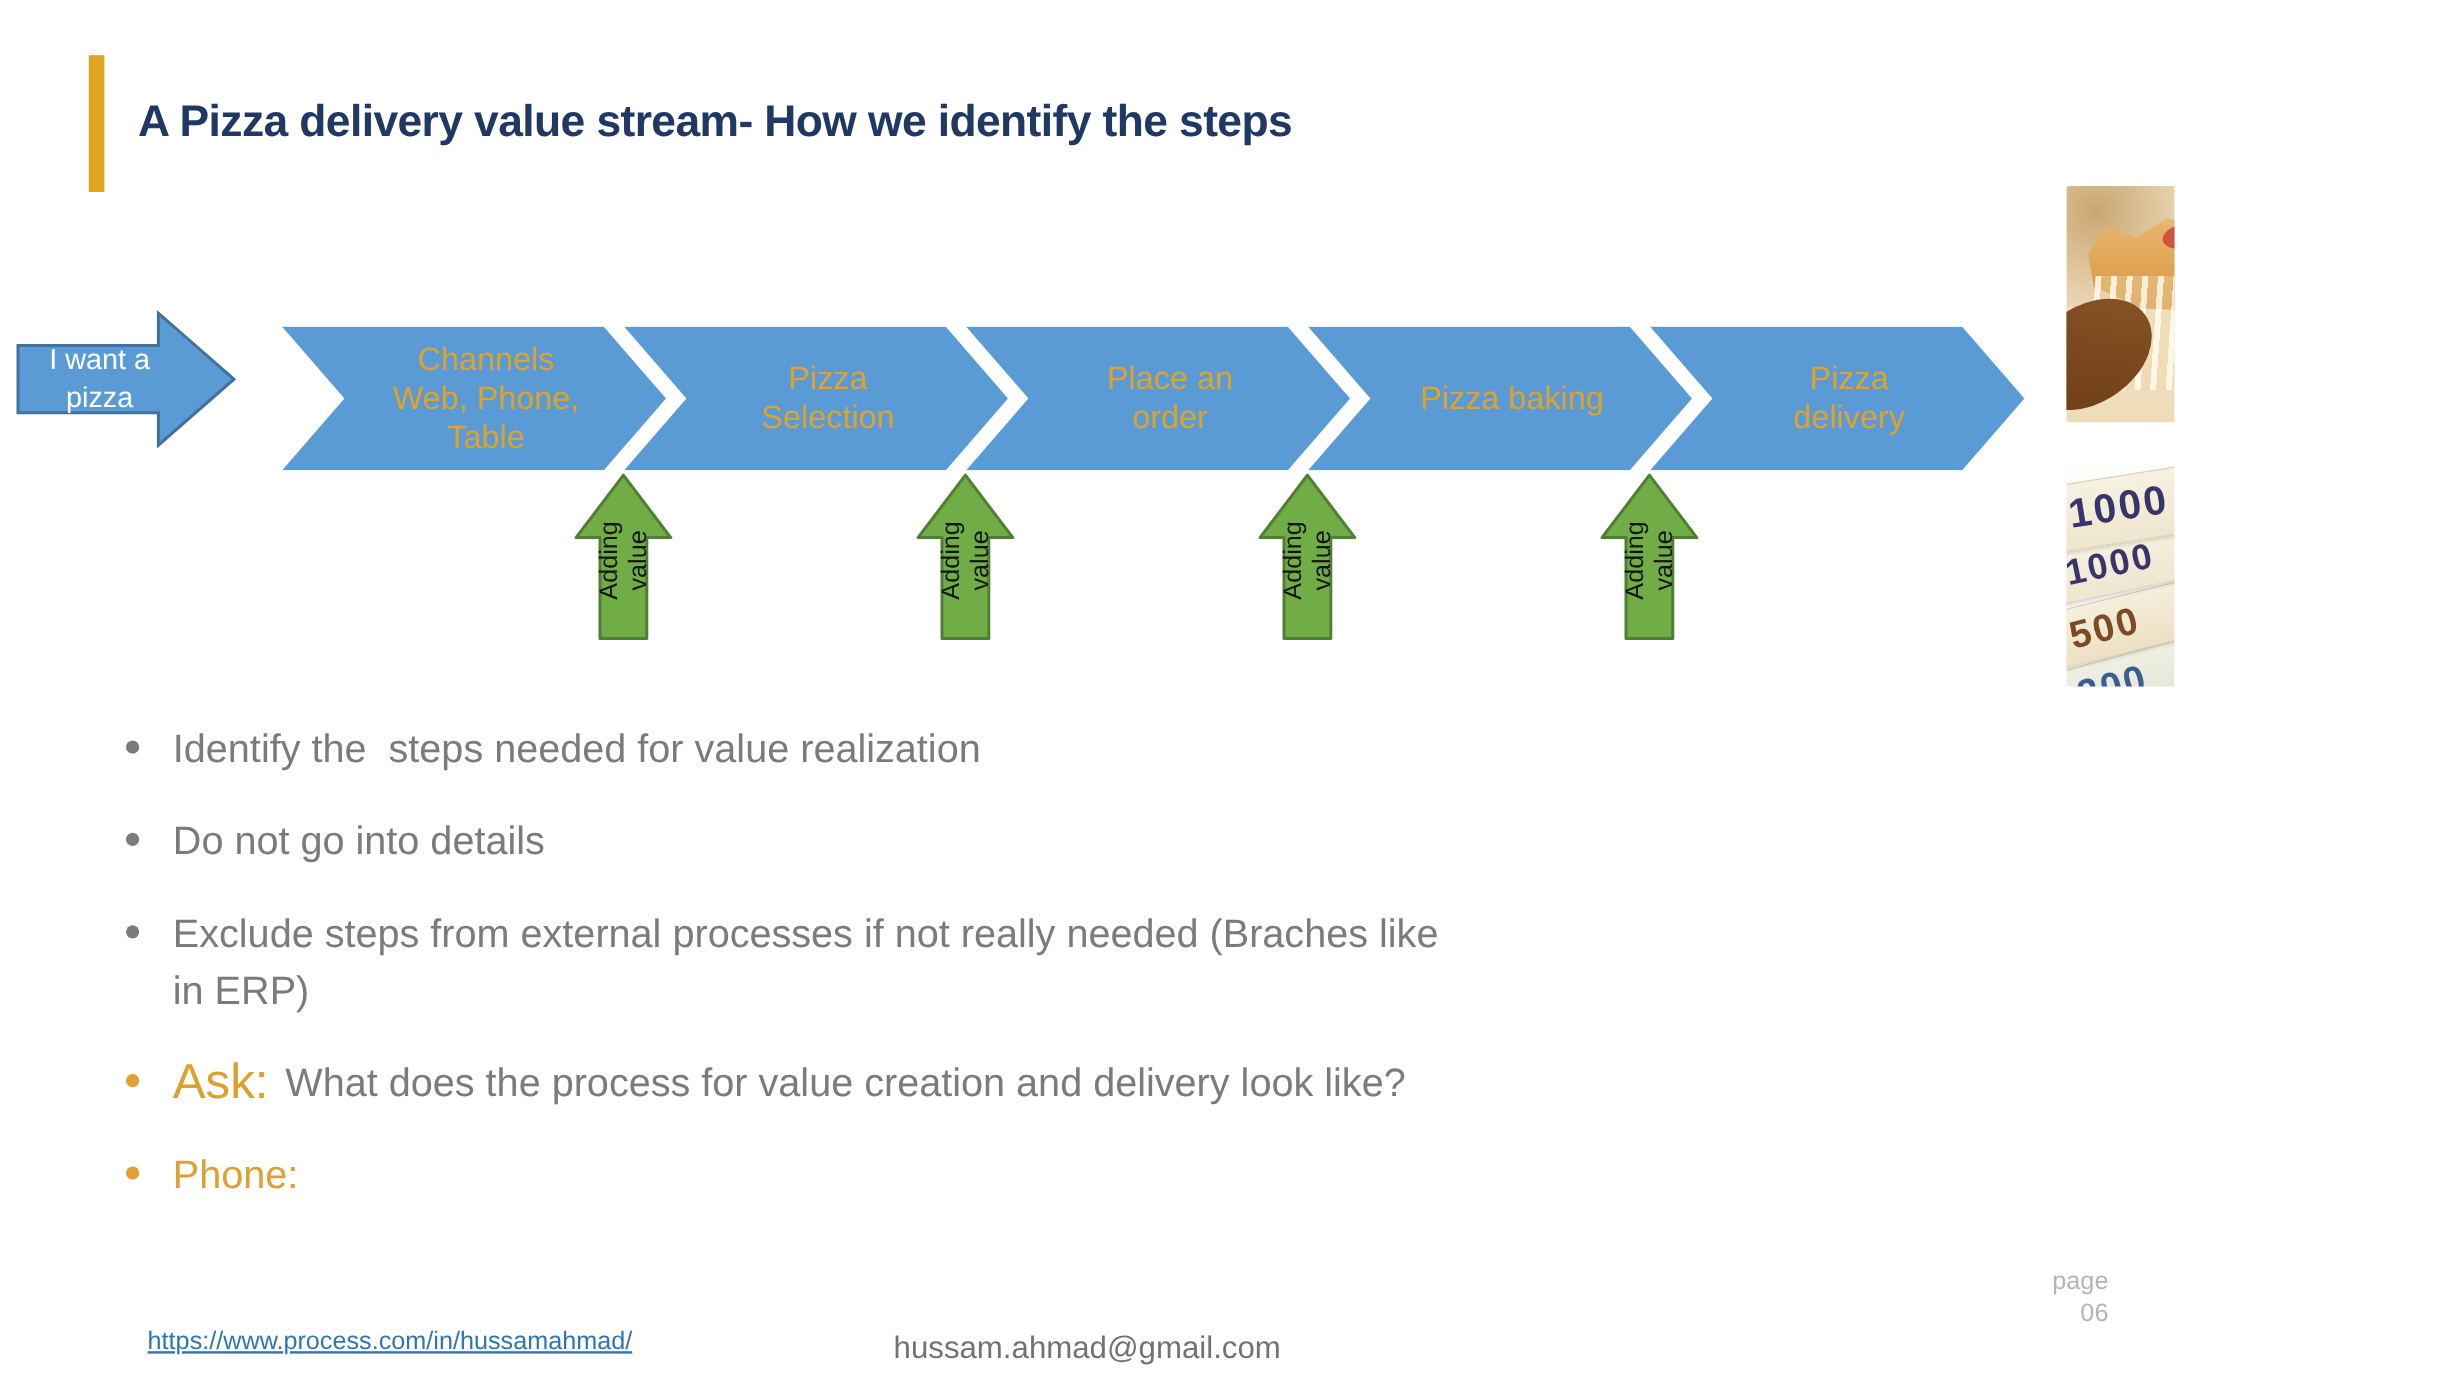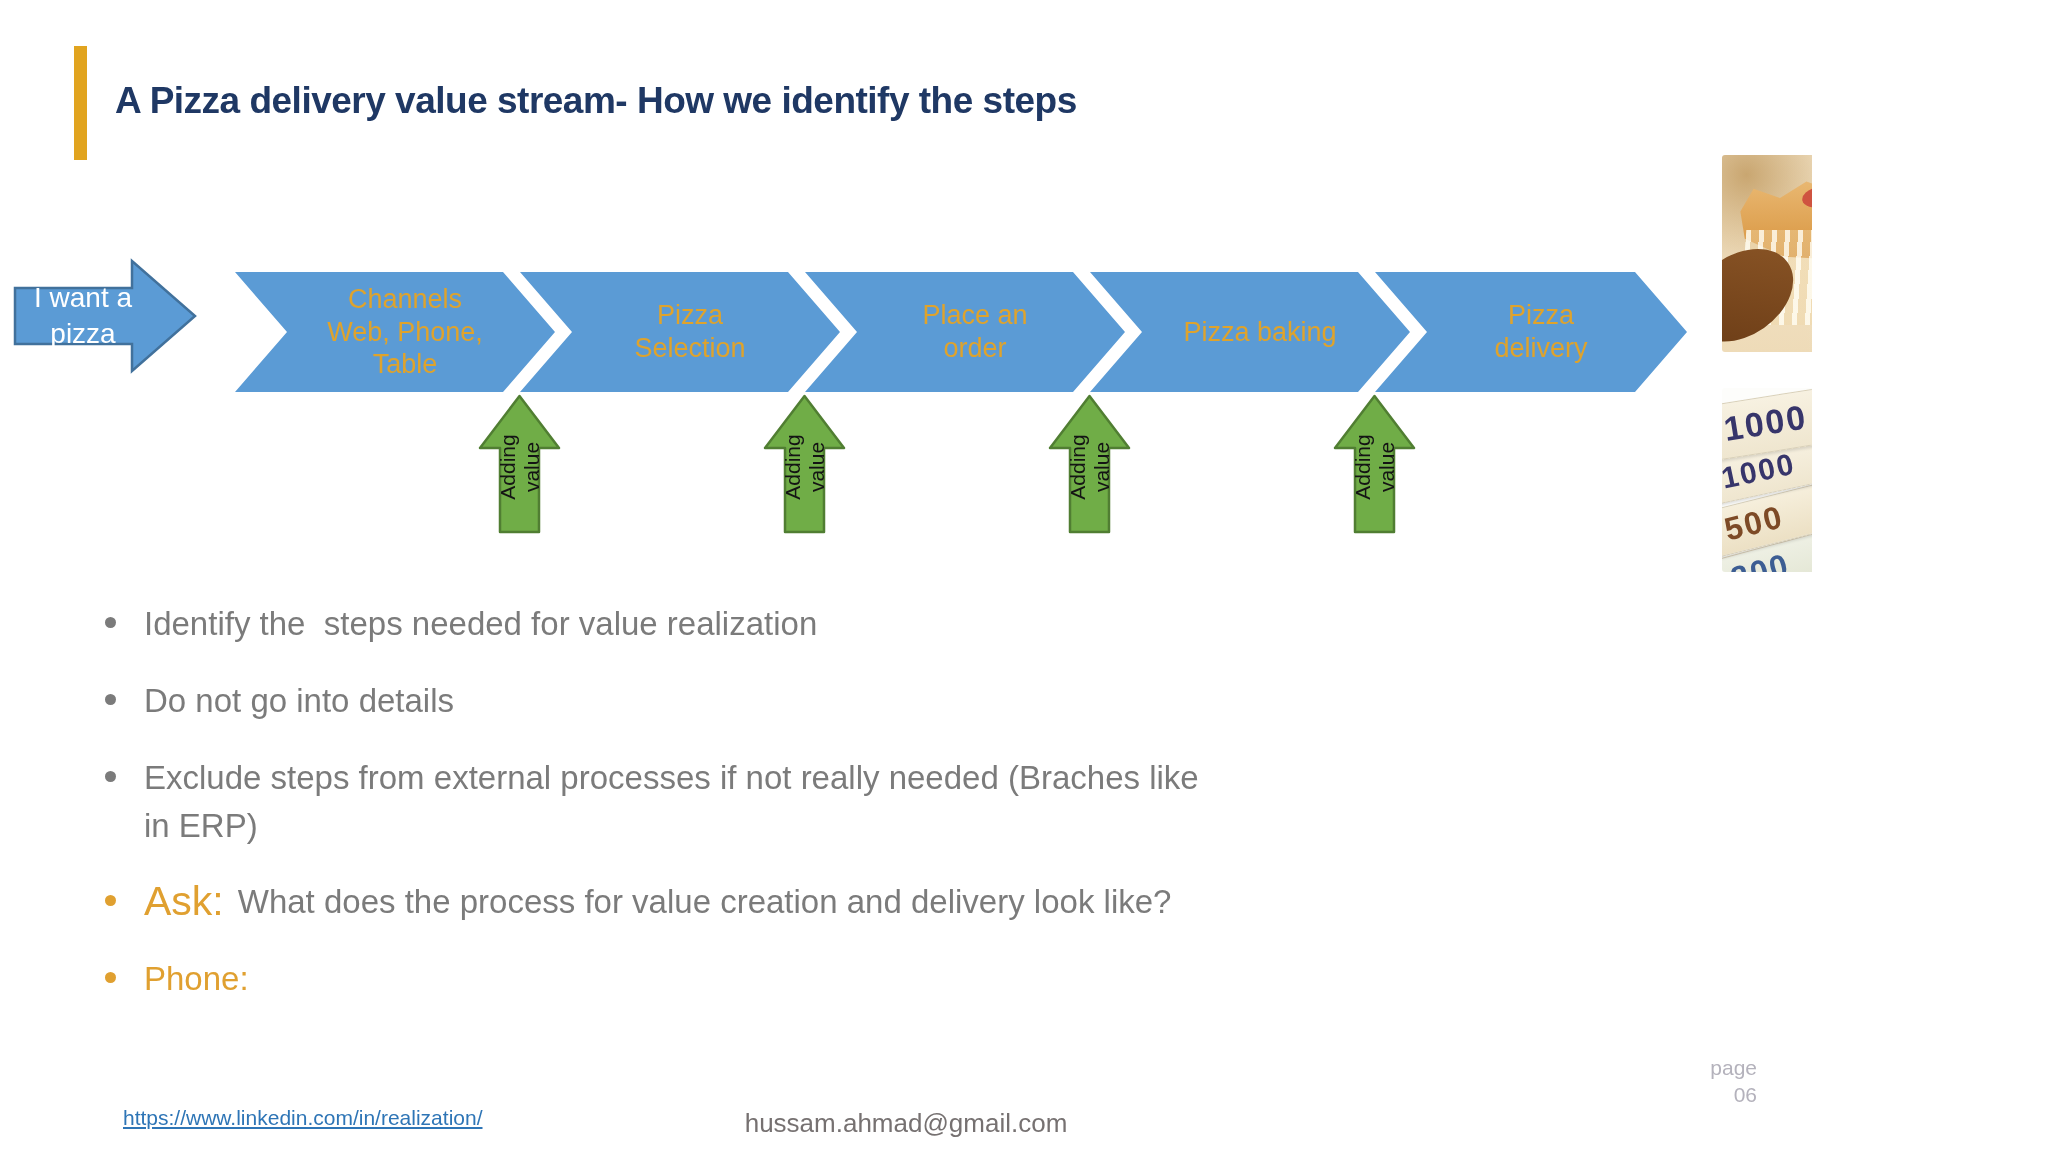--- a/index.html
+++ b/index.html
@@ -9,21 +9,21 @@
   
   .accent-bar{position:absolute;left:74px;top:46px;width:13px;height:114px;background:#E1A41F;}
   .title{position:absolute;left:115px;top:80px;margin:0;font-size:37px;font-weight:bold;
          color:#1F3864;letter-spacing:-0.5px;}
 
   
   .prelines{white-space:pre-wrap;}
   .start-arrow{position:absolute;left:13px;top:258px;width:186px;height:116px;}
   .start-arrow svg{position:absolute;left:0;top:0;}
   .start-label{position:absolute;left:6px;top:50%;width:128px;transform:translateY(-50%);
-        color:#fff;font-size:28px;line-height:1.3;text-align:center;}
+        color:#fff;font-size:24px;line-height:1.3;text-align:center;}
 
   .chevron{position:absolute;top:272px;height:120px;width:320px;background:#5B9BD5;
         clip-path:polygon(0 0, calc(100% - 52px) 0, 100% 50%, calc(100% - 52px) 100%, 0 100%, 52px 50%);
         display:flex;align-items:center;justify-content:center;text-align:center;
         color:#DFA32C;font-size:27px;line-height:1.22;padding-left:20px;box-sizing:border-box;}
   .ch1{left:235px;}
   .ch2{left:520px;}
   .ch3{left:805px;}
   .ch4{left:1090px;}
   .ch5{left:1375px;width:312px;}
@@ -229,18 +229,18 @@
       <span class="dot"></span>
       <span class="bullet-lead">Ask:</span>
       <span class="bullet-text">What does the process for value creation and delivery look like?</span>
     </li>
     <li class="accent">
       <span class="dot"></span>
       <span class="bullet-lead">Phone:</span>
     </li>
   </ul>
 
-  <a class="footer-link" href="#">https://www.linkedin.com/in/realization/</a>
+  <a class="footer-link" href="#">https://www.process.com/in/hussamahmad/</a>
   <span class="footer-email">hussam.ahmad@gmail.com</span>
   <div class="page-num">page
 06</div>
 
 </div>
 
 </body></html>

